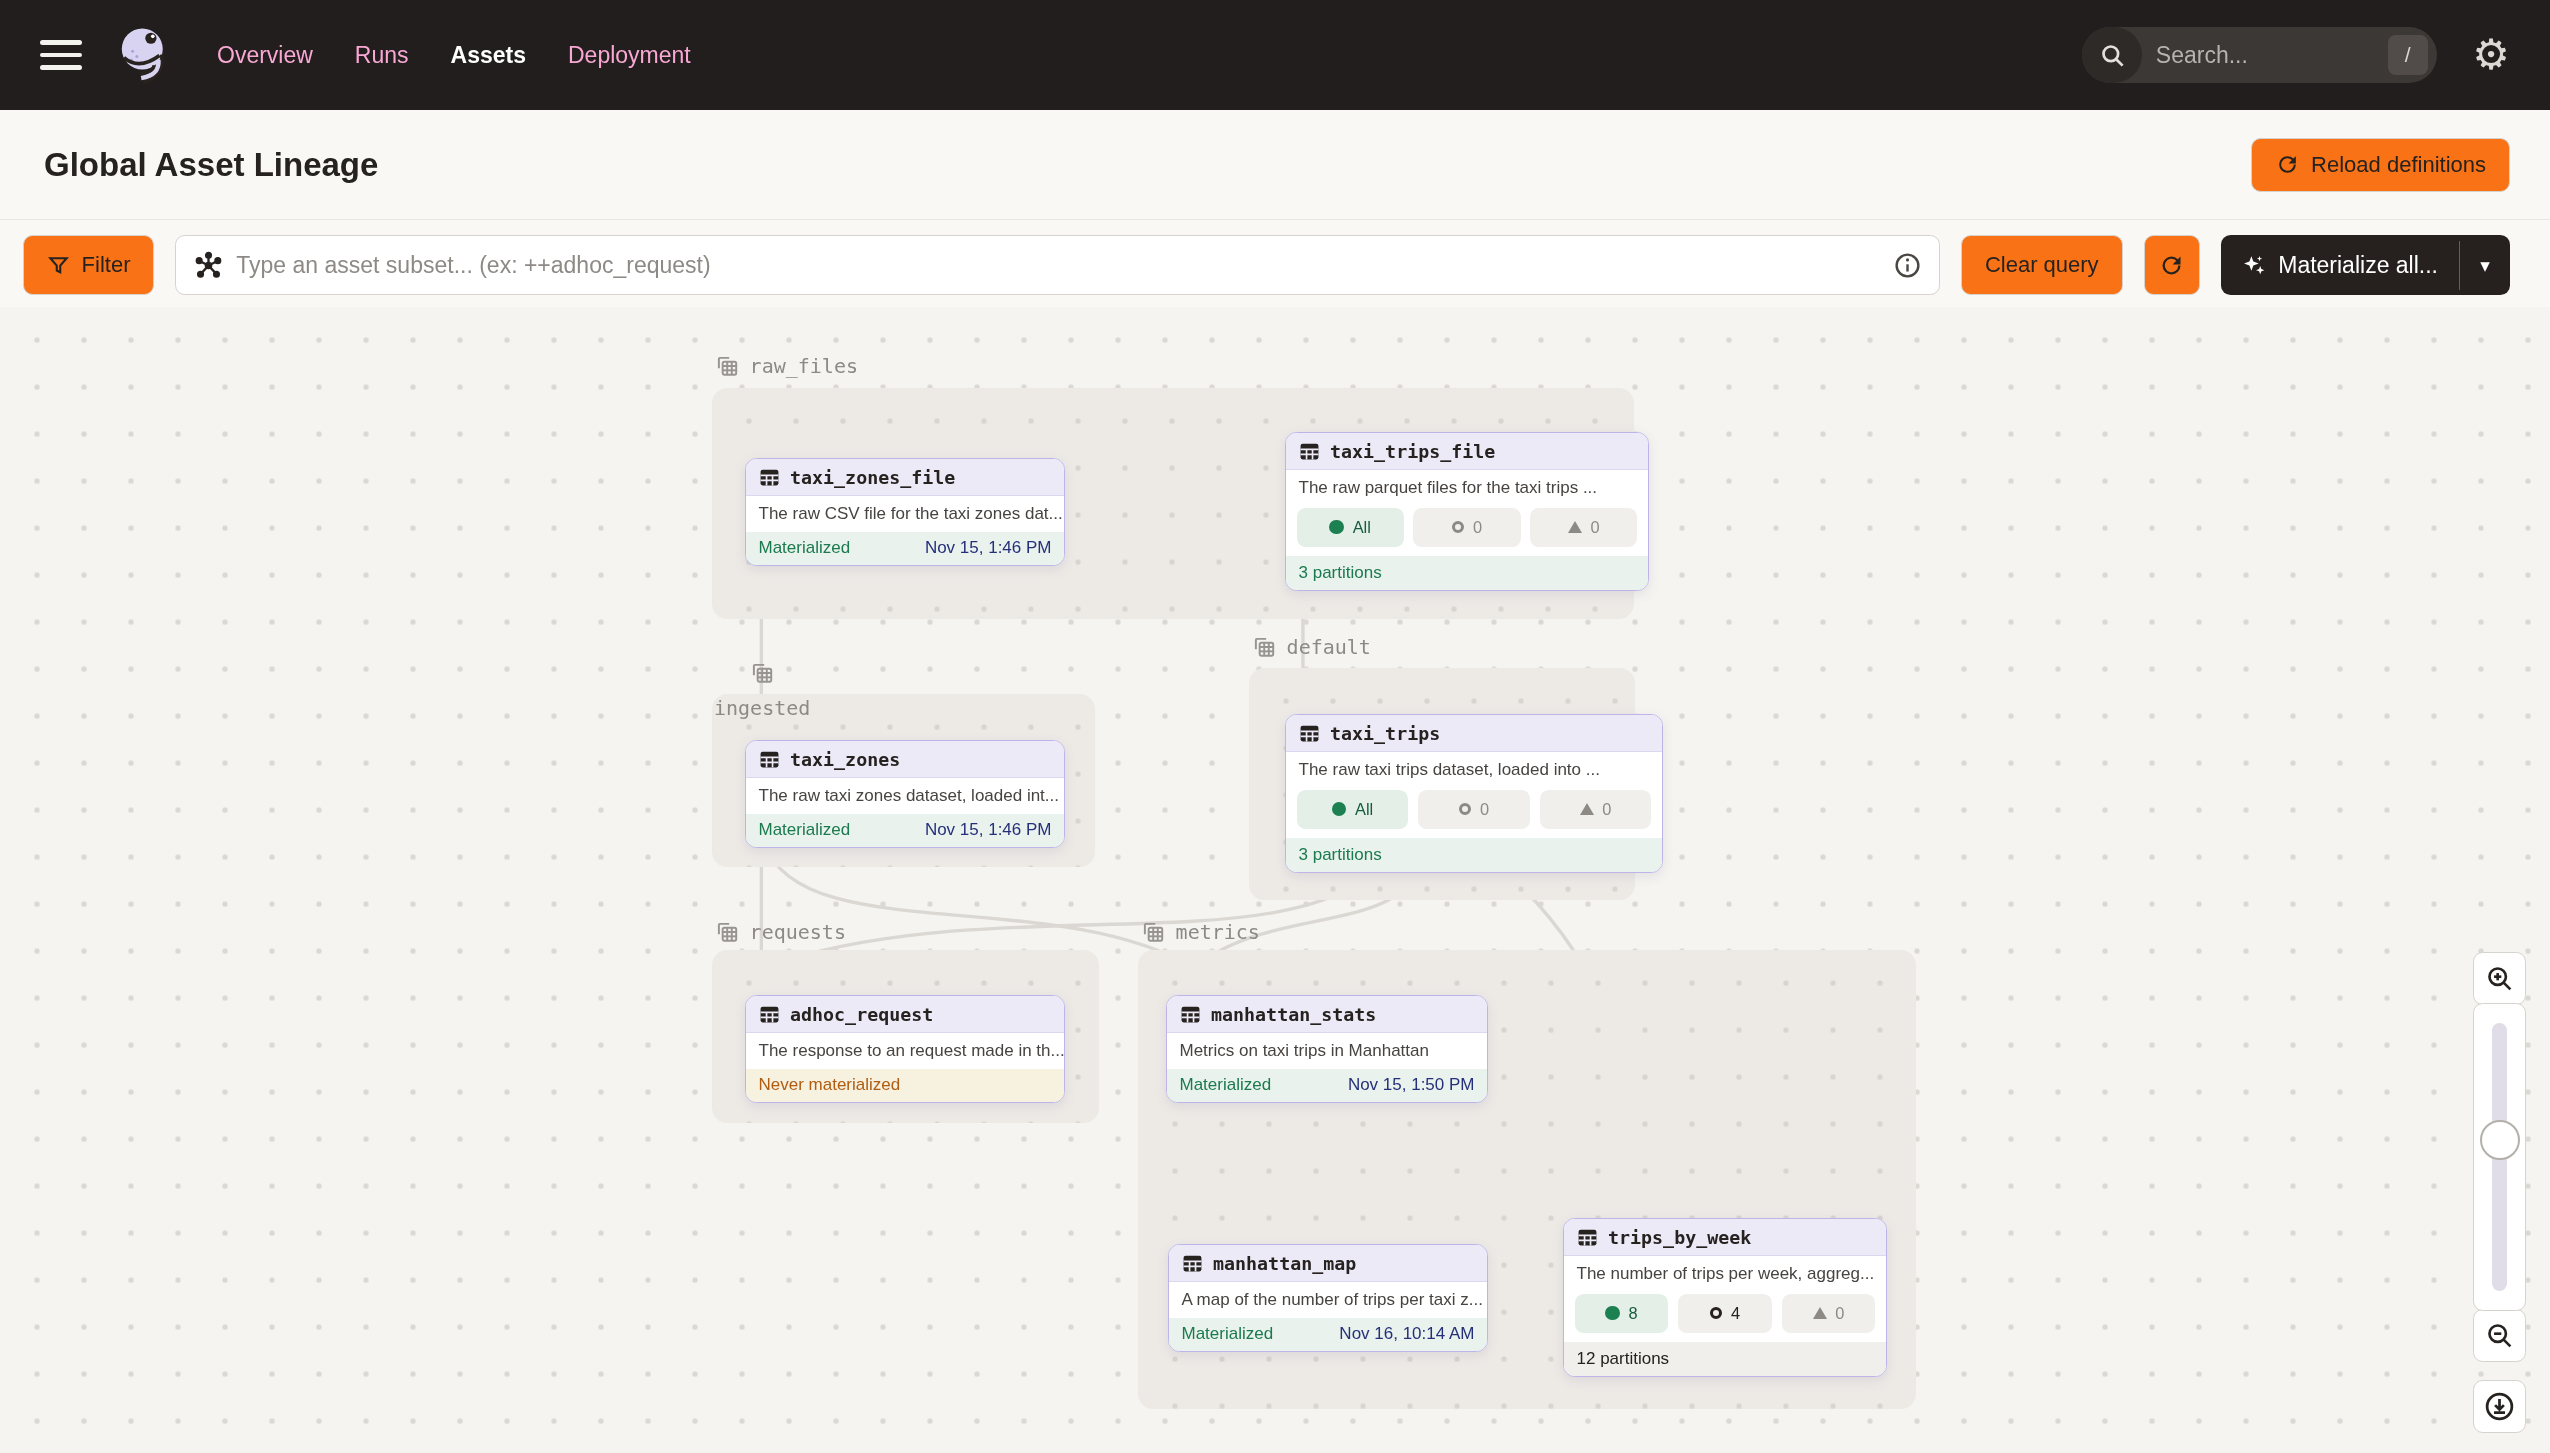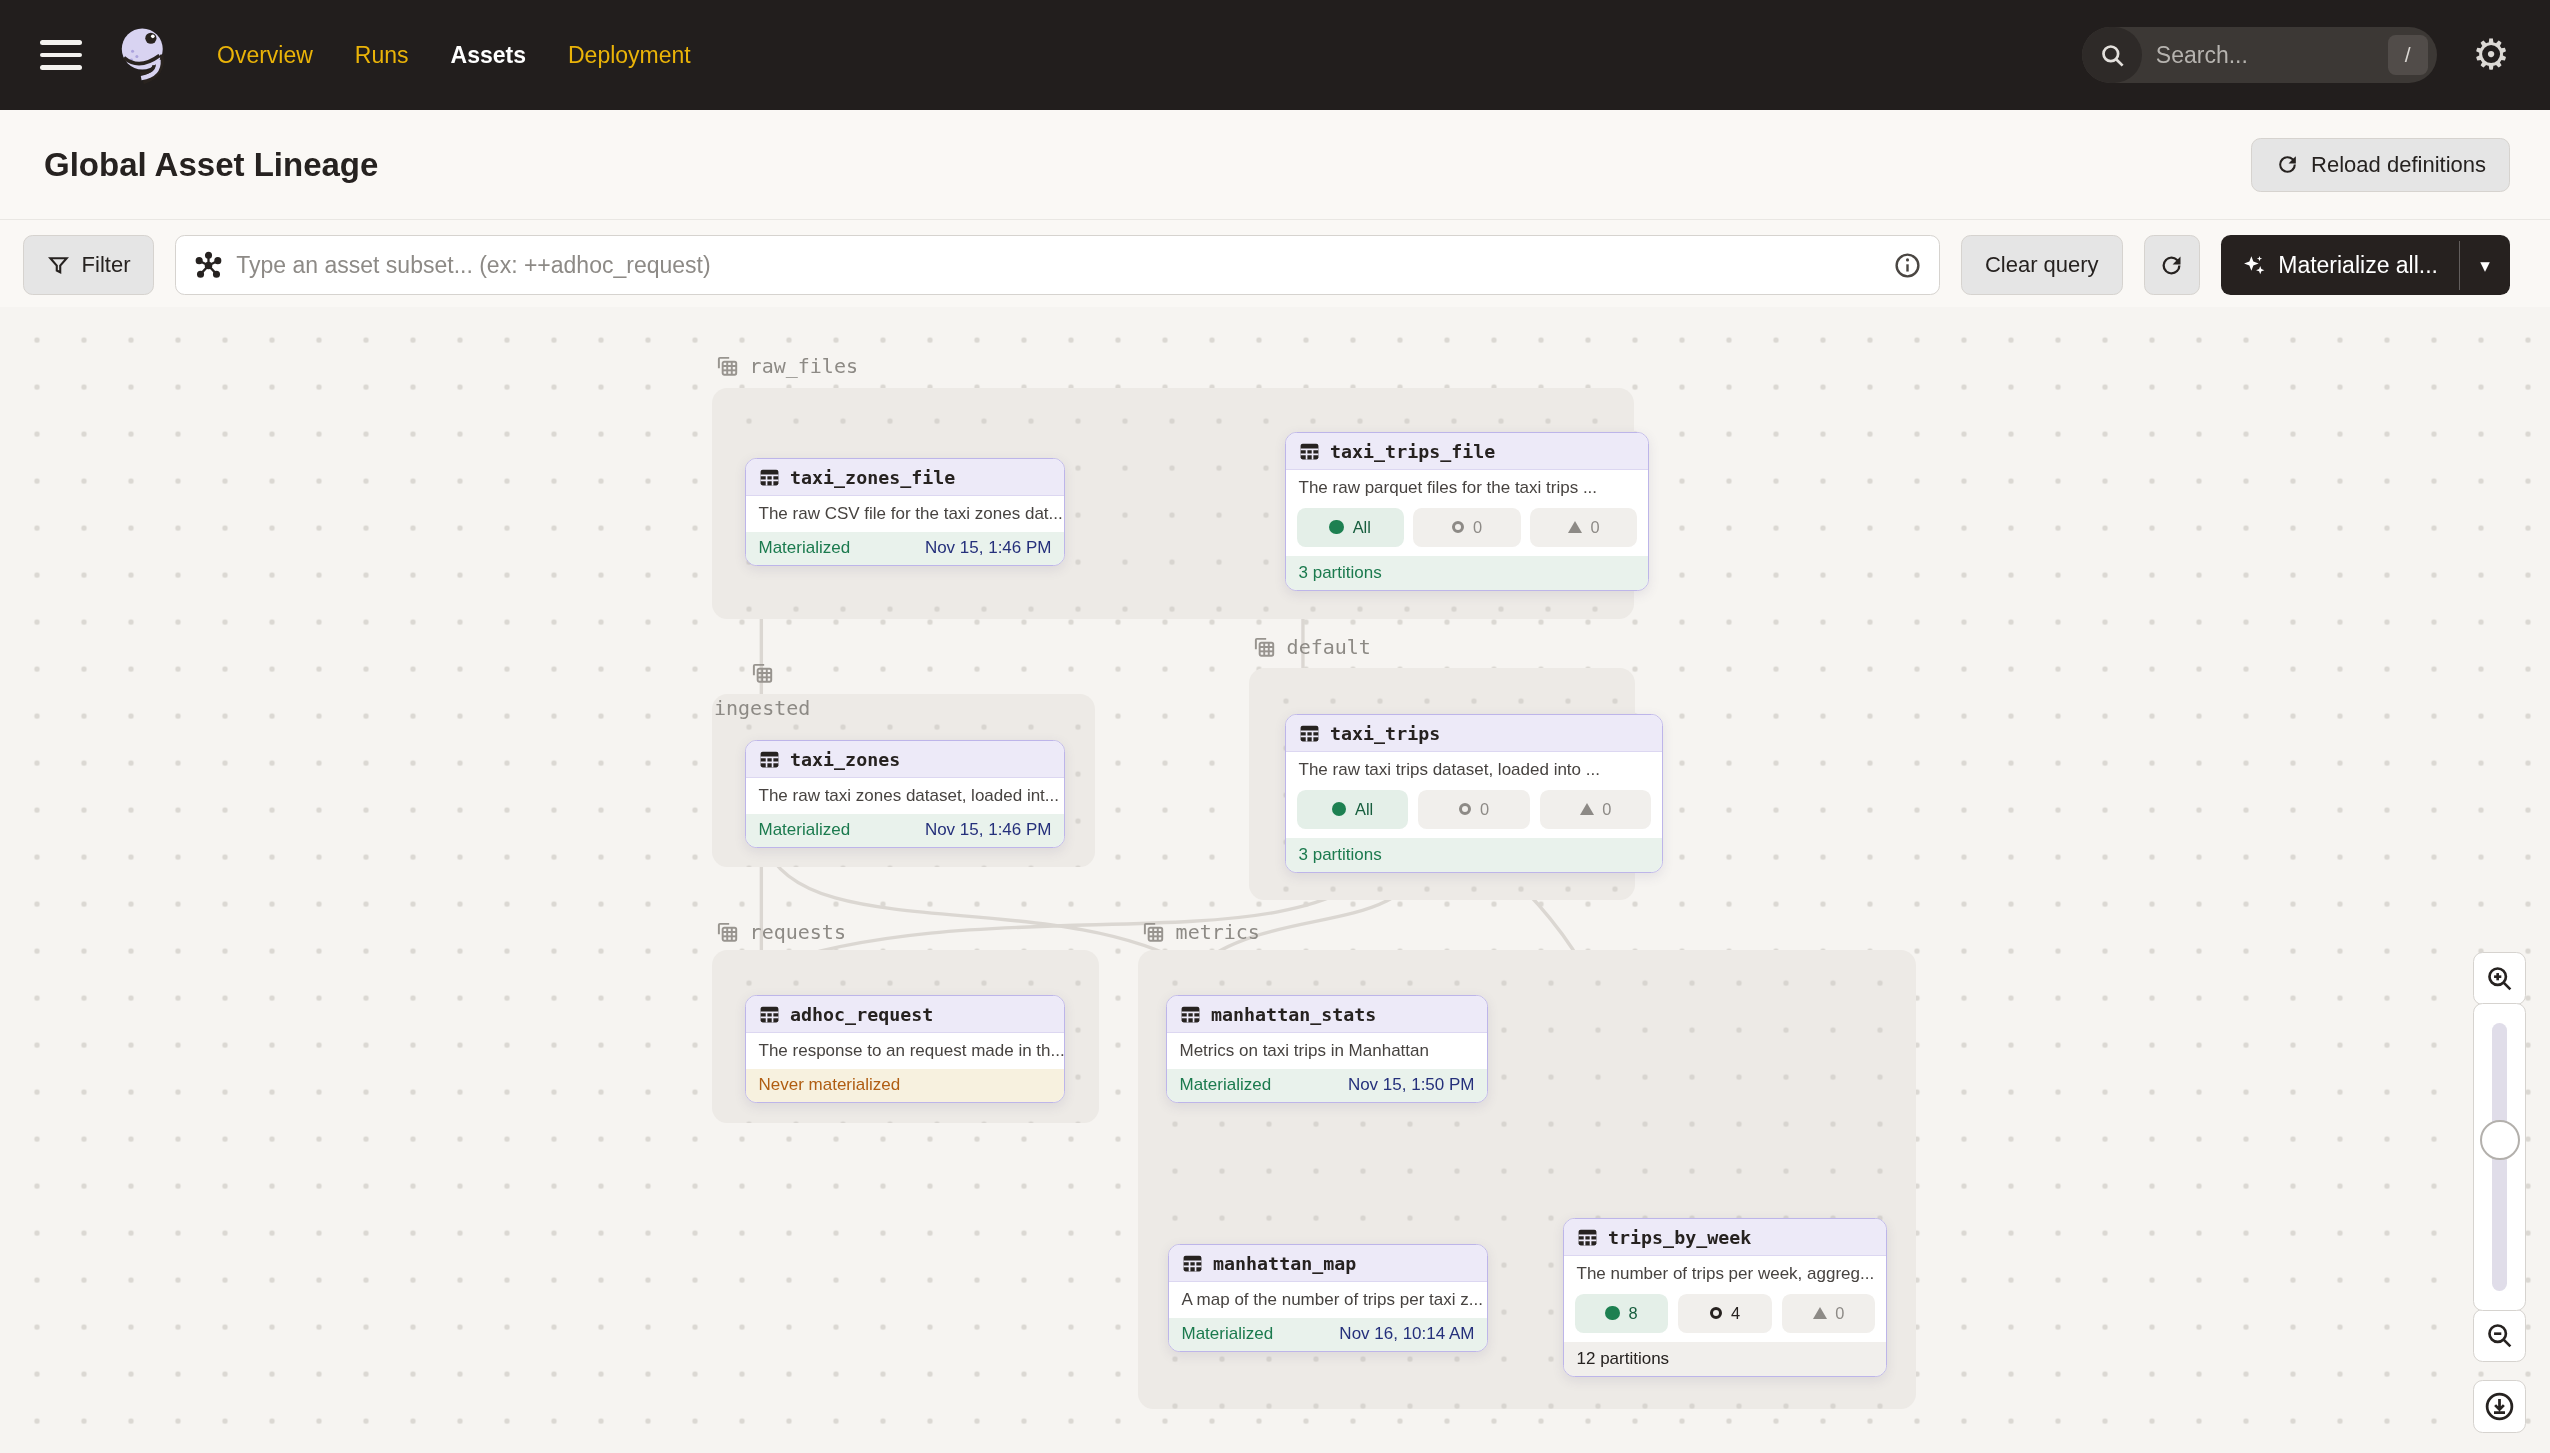--- a/index.html
+++ b/index.html
@@ -4,34 +4,34 @@
 <style>
   * { margin:0; padding:0; box-sizing:border-box; }
   html,body { width:2550px; height:1453px; overflow:hidden; font-family:"Liberation Sans", sans-serif; background:#f6f4f1; }
 
   
   .topnav { height:110px; background:#221e1d; display:flex; align-items:center; padding:0 40px; }
   .hamburger { width:42px; display:flex; flex-direction:column; gap:7.7px; cursor:pointer; margin-right:29px; }
   .hamburger span { display:block; height:4.8px; border-radius:2.9px; background:#f4f2ef; }
   .logo { width:69px; height:81px; margin-right:37px; }
   .nav-links { display:flex; gap:42px; align-items:center; }
-  .nav-link { font-size:23px; color:#eab308; cursor:pointer; }
+  .nav-link { font-size:23px; color:#f9a8d4; cursor:pointer; }
   .nav-link.active { color:#ffffff; font-weight:700; }
   .nav-spacer { flex:1; }
   .searchpill { width:355px; height:56px; border-radius:28px; background:#3c3835; display:flex; align-items:center; overflow:hidden; cursor:pointer; }
   .searchpill .mag-cap { width:60px; height:56px; border-radius:28px; background:#2e2a28; display:flex; align-items:center; justify-content:center; }
   .searchpill .ph { flex:1; font-size:23px; color:#b6b3af; padding-left:13.5px; }
   .slashkey { width:40px; height:40px; margin-right:9.6px; border-radius:7.7px; background:#514c49; color:#dbd8d4; font-size:21px; display:flex; align-items:center; justify-content:center; }
   .gear { margin-left:35px; font-size:42px; color:#dcd9d5; cursor:pointer; line-height:1; }
 
   
   .pagehead { height:110px; background:#faf8f5; border-bottom:1px solid #e9e7e3; display:flex; align-items:center; padding:0 40px 0 44px; }
   .page-title { font-size:33px; font-weight:700; color:#262220; }
   .head-spacer { flex:1; }
-  .btn { display:inline-flex; align-items:center; gap:11.6px; background:#e5e5e5; border:1px solid #d6d3cf; border-radius:9.6px; font-size:22px; color:#262220; cursor:pointer; }
+  .btn { display:inline-flex; align-items:center; gap:11.6px; background:#f97316; border:1px solid #d6d3cf; border-radius:9.6px; font-size:22px; color:#262220; cursor:pointer; }
   .reload-btn { height:54px; padding:0 23px; }
 
   
   .toolbar { background:#faf8f5; display:flex; align-items:center; gap:21px; padding:15.4px 40px 11.6px 23px; }
   .tb-btn { height:60px; padding:0 23px; }
   .querywrap { flex:1; height:60px; background:#ffffff; border:1px solid #d6d3cf; border-radius:9.6px; display:flex; align-items:center; padding:0 17.3px; gap:13.5px; }
   .querywrap input { flex:1; border:none; outline:none; font-size:23px; color:#3f3b38; font-family:"Liberation Sans", sans-serif; background:transparent; }
   .querywrap input::placeholder { color:#8d8a86; }
   .icon-btn { width:56px; height:60px; justify-content:center; padding:0; }
   .mat-btn { height:60px; background:#26211f; border-radius:9.6px; display:flex; align-items:stretch; color:#ffffff; cursor:pointer; overflow:hidden; }

